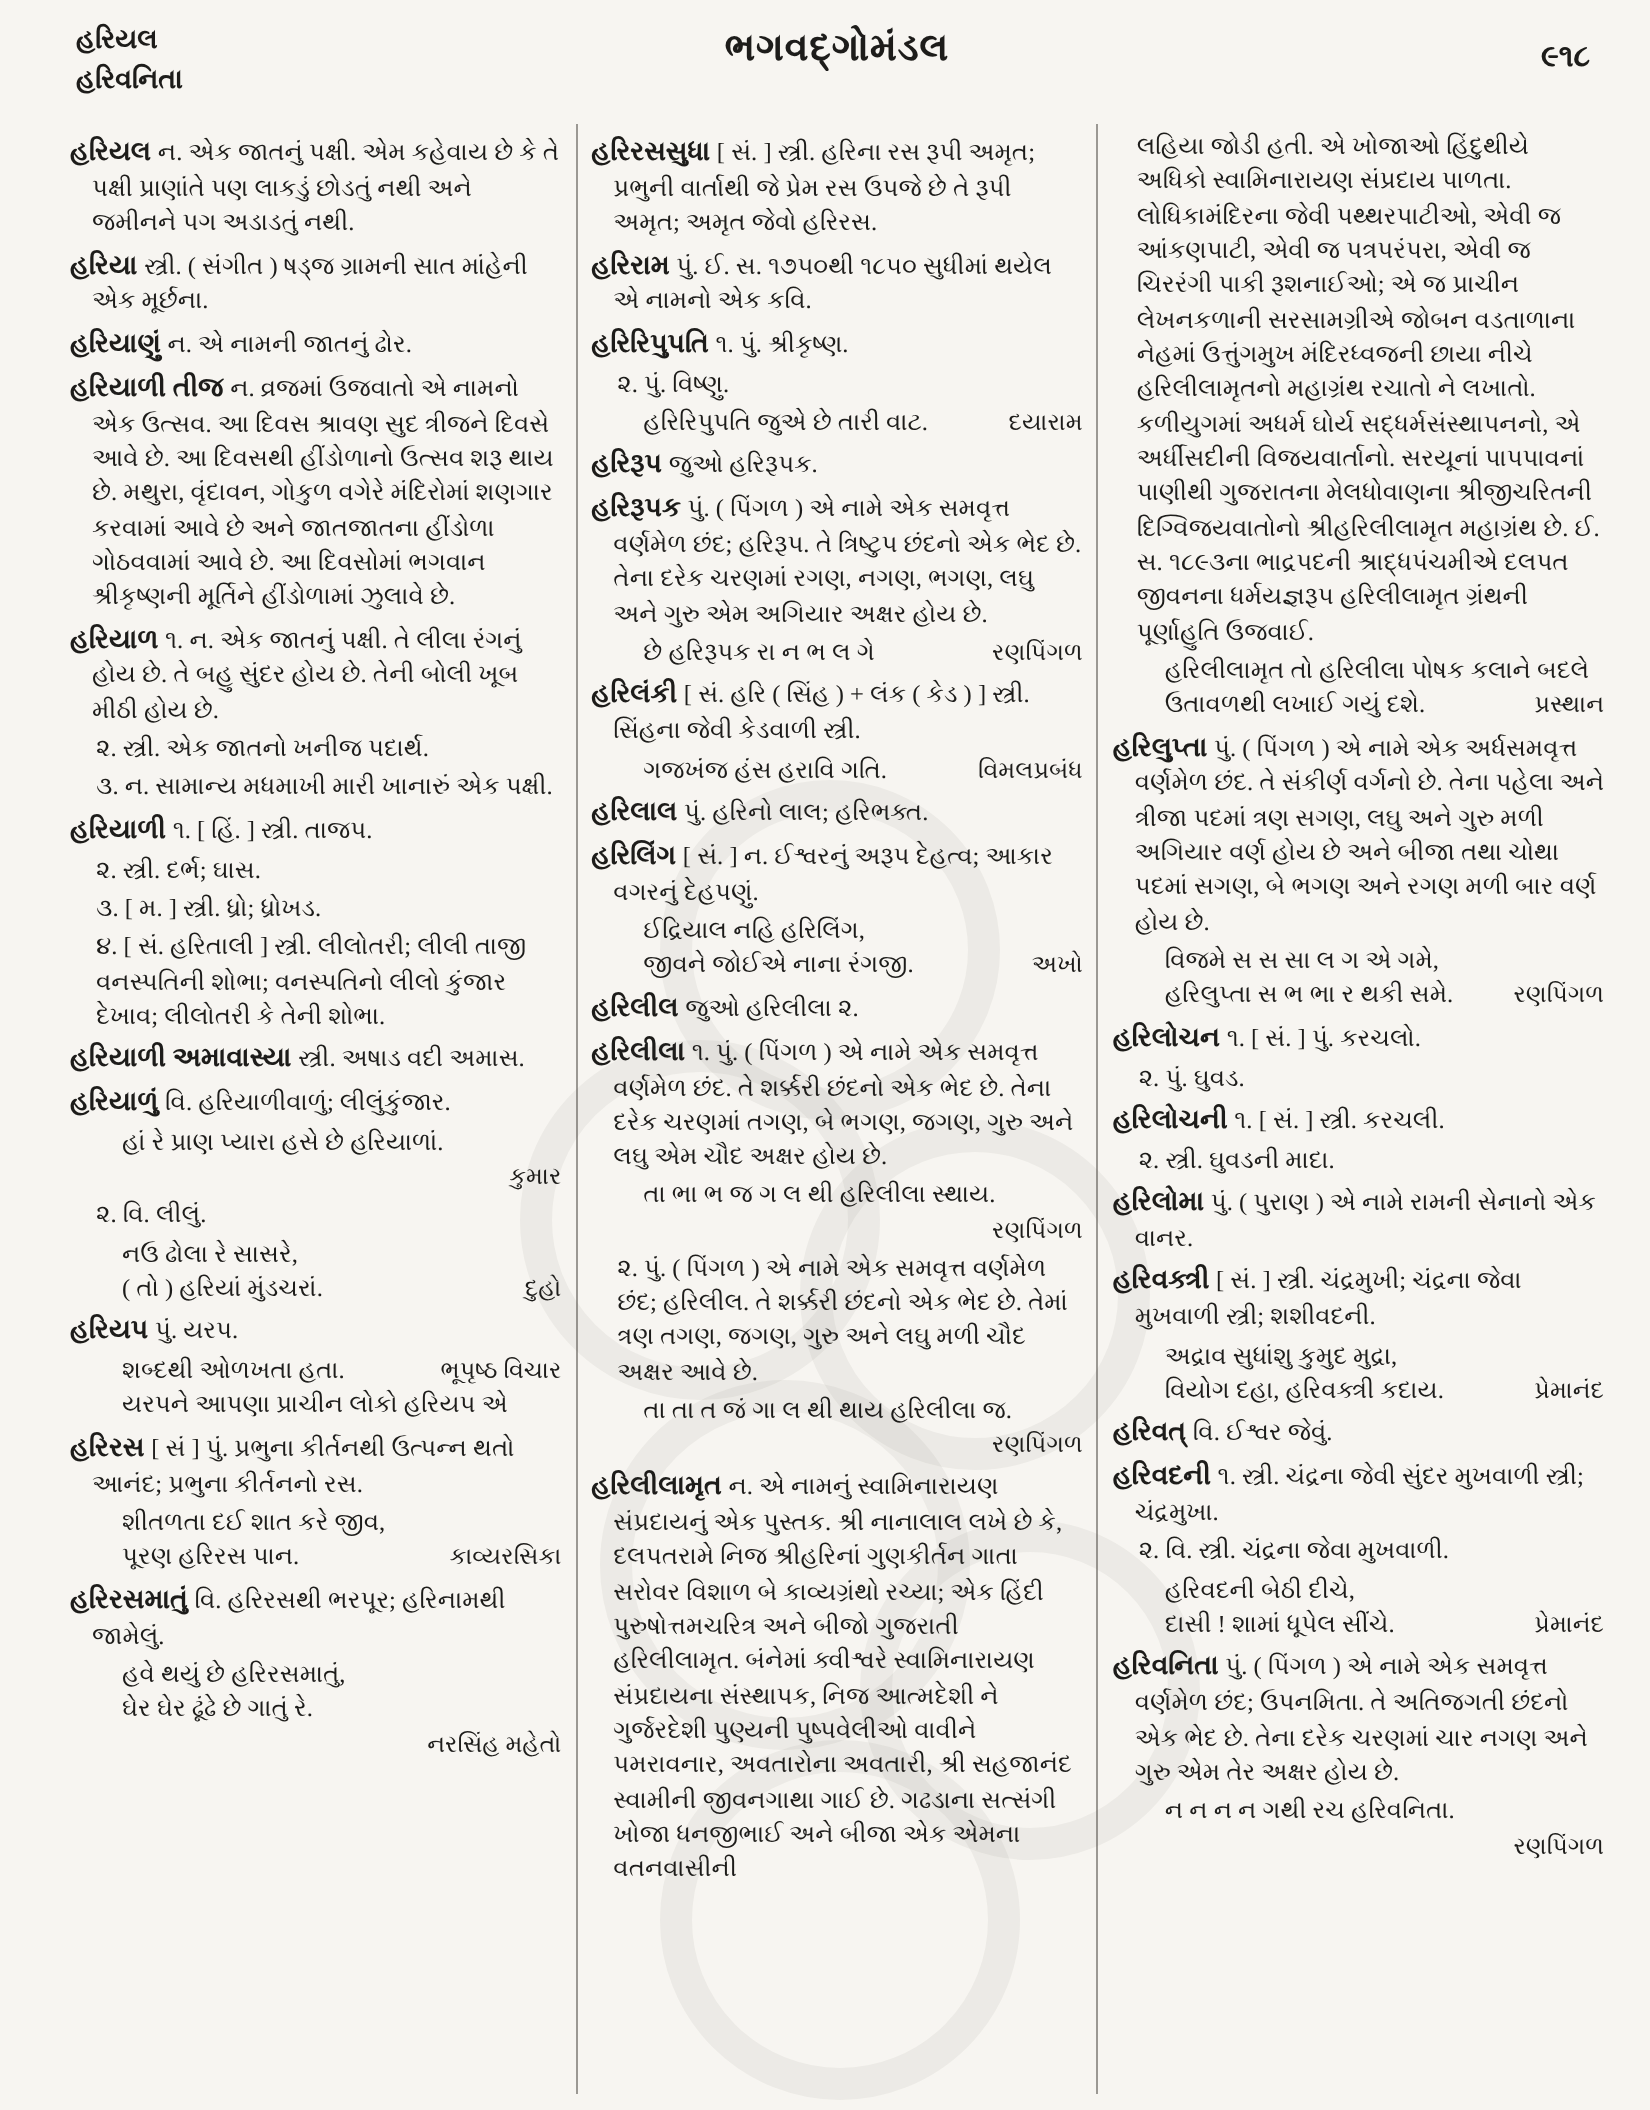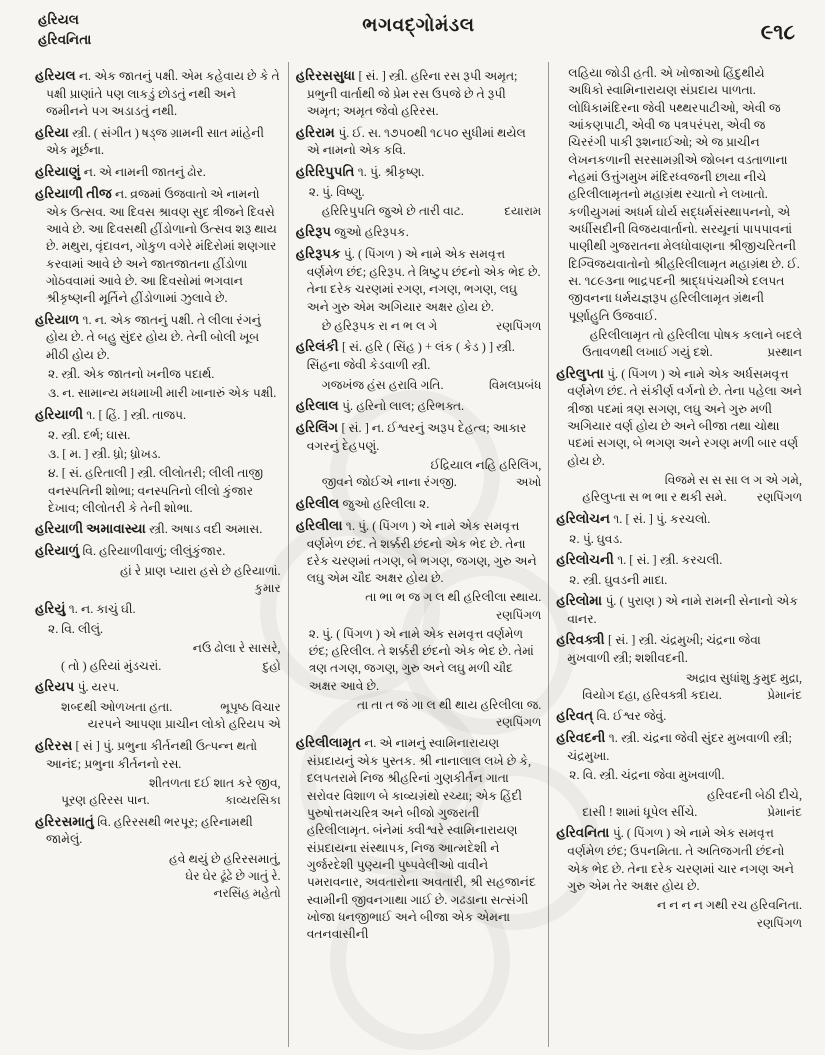--- a/index.html
+++ b/index.html
@@ -30,40 +30,40 @@
     position: absolute; left: 10px; top: 0;
     font-weight: bold; font-size: 13.5px; line-height: 1.5;
   }
   .page-title {
     position: absolute; left: 0; right: 0; top: 4px;
     text-align: center; font-weight: bold; font-size: 19px;
     letter-spacing: 0.5px;
   }
   .page-number {
     position: absolute; right: 14px; top: 10px;
-    font-size: 21px; font-weight: bold;
+    font-size: 15px; font-weight: bold;
   }
   .columns {
     position: relative; z-index: 1;
     display: flex; align-items: stretch;
     height: 985px;
   }
   .col {
     flex: 1 1 0; min-width: 0;
     padding: 2px 7px 0 7px;
     font-size: 12.3px; line-height: 1.41;
     overflow: hidden;
   }
   .col + .col { border-left: 1px solid rgba(80,75,70,0.55); }
   p.entry { margin: 3px 0 2px 0; padding-left: 11px; text-indent: -11px; }
   .hw { font-weight: bold; font-size: 13.4px; }
   p.sub { margin: 2px 0; padding-left: 13px; }
   p.cont { margin: 1px 0 2px 12px; }
   .quote { margin: 1px 0 2px 0; padding-left: 26px; }
-  .q-row { display: flex; align-items: baseline; justify-content: flex-end; }
+  .q-row { display: flex; align-items: baseline; }
   .q-text { white-space: normal; }
   .q-src { margin-left: auto; padding-left: 10px; font-size: 12px; white-space: nowrap; }
 </style>
 </head>
 <body>
 
 <div class="page">
 
   <div class="watermark">
     <div class="wm-circle" style="left:330px; top:390px; width:170px; height:170px;"></div>
@@ -99,21 +99,20 @@
         <p class="entry"><span class="hw">હરિયાળી અમાવાસ્યા </span>સ્ત્રી. અષાડ વદી અમાસ.</p>
         <p class="entry"><span class="hw">હરિયાળું </span>વિ. હરિયાળીવાળું; લીલુંકુંજાર.</p>
         <div class="quote">
           <div class="q-row">
             <span class="q-text">હાં રે પ્રાણ પ્યારા હસે છે હરિયાળાં.</span>
           </div>
           <div class="q-row">
             <span class="q-src">કુમાર</span>
           </div>
         </div>
-        <p class="entry"><span class="hw">હરિયું </span>૧. ન. કાચું ઘી.</p>
         <p class="sub">૨. વિ. લીલું.</p>
         <div class="quote">
           <div class="q-row">
             <span class="q-text">નઉ ઢોલા રે સાસરે,</span>
           </div>
           <div class="q-row">
             <span class="q-text">( તો ) હરિયાં મુંડચરાં.</span>
             <span class="q-src">દુહો</span>
           </div>
         </div>

